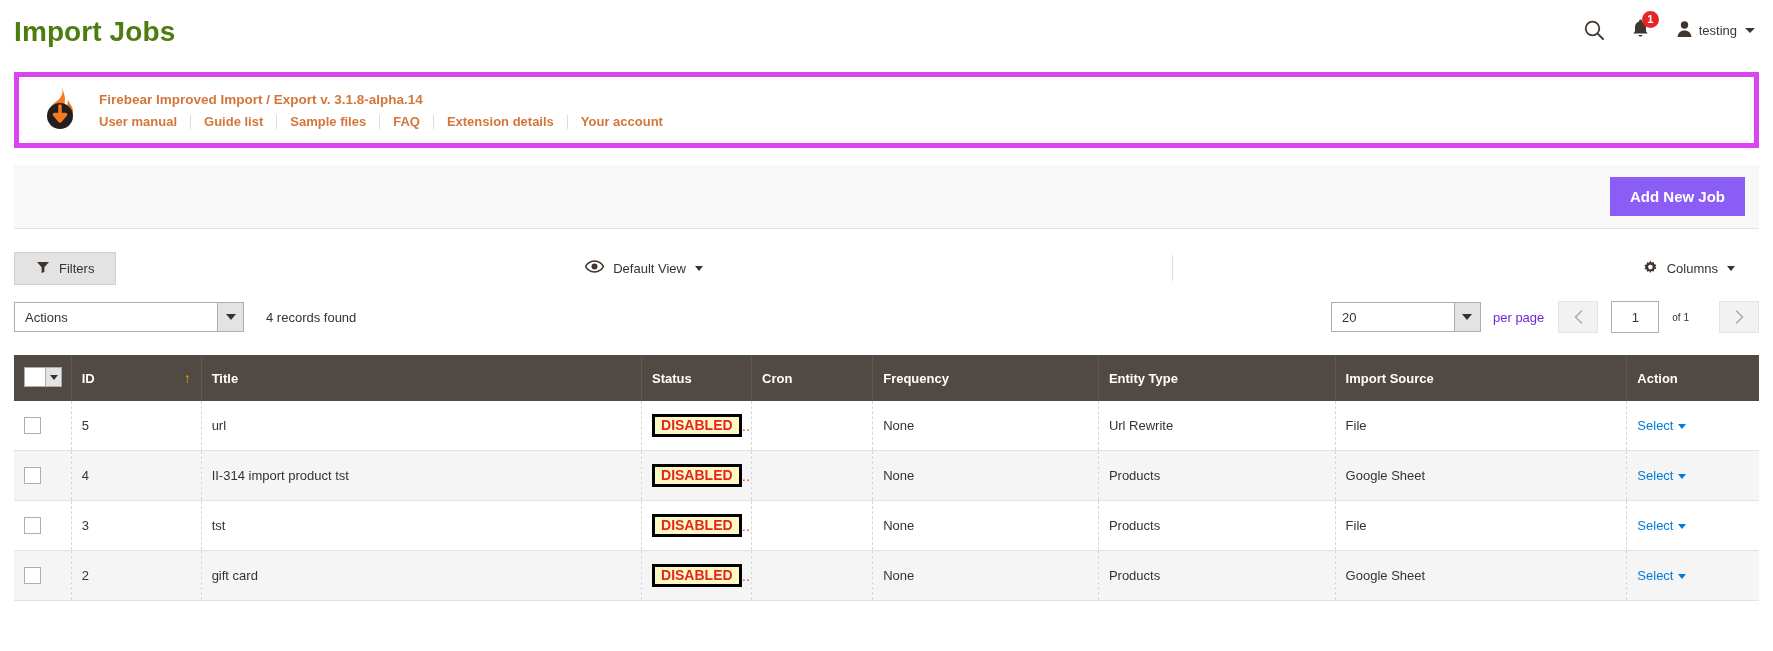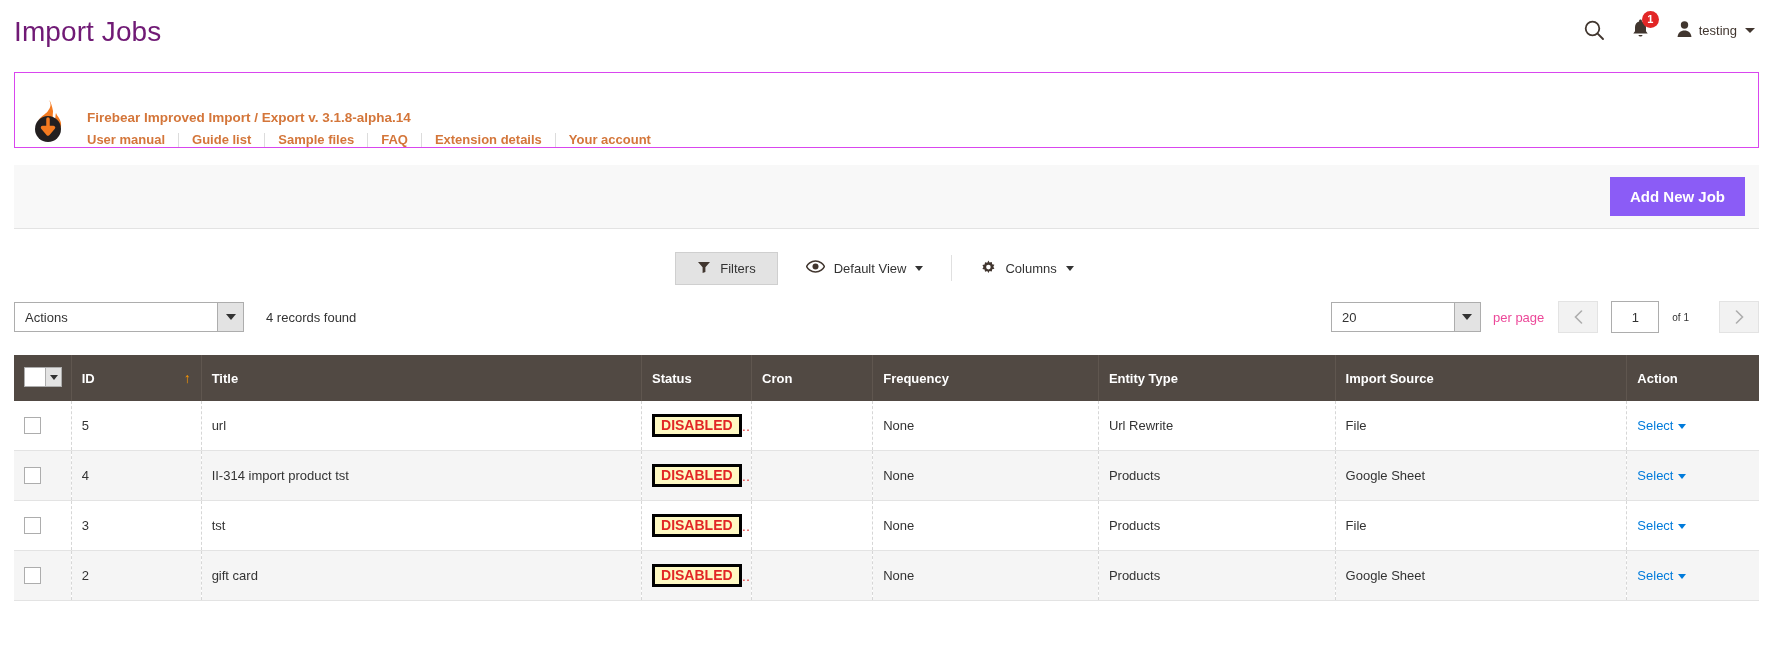--- a/index.html
+++ b/index.html
@@ -16,22 +16,22 @@
   .page-header {
     position: relative;
     height: 58px;
     padding: 0 18px 0 14px;
     display: flex;
     align-items: center;
     justify-content: space-between;
   }
   .page-title {
     font-size: 28px;
-    font-weight: 400;
-    color: #701a75;
+    font-weight: 700;
+    color: #4d7c0f;
     letter-spacing: 0.1px;
     padding-top: 6px;
   }
   .header-actions {
     display: flex;
     align-items: center;
     gap: 26px;
     padding-top: 2px;
   }
   .icon-btn { cursor: pointer; display: flex; align-items: center; }
@@ -59,26 +59,26 @@
     border-left: 5px solid transparent;
     border-right: 5px solid transparent;
     border-top: 5px solid #41362f;
     display: inline-block;
     margin-left: 2px;
   }
 
   
   .ext-bar {
     margin: 14px 14px 0 14px;
-    border: 1px solid #d946ef;
+    border: 5px solid #d946ef;
     background: #fff;
     height: 76px;
     display: flex;
-    align-items: flex-end;
-    padding: 0 12px;
+    align-items: center;
+    padding: 0 20px;
     gap: 16px;
   }
   .fb-logo { width: 44px; height: 48px; flex: none; }
   .ext-text { display: flex; flex-direction: column; gap: 8px; }
   .ext-title {
     font-size: 13.5px;
     font-weight: 700;
     color: #d4763a;
   }
   .ext-links { display: flex; align-items: center; font-size: 13px; font-weight: 700; }
@@ -112,21 +112,21 @@
     font-weight: 700;
     padding: 11px 20px;
     cursor: pointer;
     line-height: 17px;
   }
 
   
   .grid-controls {
     display: flex;
     align-items: center;
-    justify-content: center;
+    justify-content: space-between;
     gap: 8px;
     margin: 24px 18px 0 14px;
     height: 30px;
   }
   .btn-filters {
     display: flex; align-items: center; gap: 9px;
     background: #e3e3e3;
     border: 1px solid #cfcfcf;
     color: #333;
     font-size: 13px;
@@ -173,21 +173,21 @@
   .actions-select .sel-text { flex: 1; }
   .records-found { font-size: 13px; color: #333; margin-left: 22px; }
   .pager-area {
     margin-left: auto;
     display: flex;
     align-items: center;
     gap: 0;
   }
   .perpage-select { width: 150px; }
   .perpage-select .sel-text { flex: 1; }
-  .per-page-label { font-size: 13px; color: #ec4899; margin: 0 14px 0 12px; }
+  .per-page-label { font-size: 13px; color: #6d28d9; margin: 0 14px 0 12px; }
   .pager-arrow {
     width: 40px; height: 32px;
     background: #f2f2f2;
     border: 1px solid #e3e3e3;
     display: flex; align-items: center; justify-content: center;
     color: #adadad;
     font-size: 14px;
     cursor: pointer;
   }
   .pager-input {

